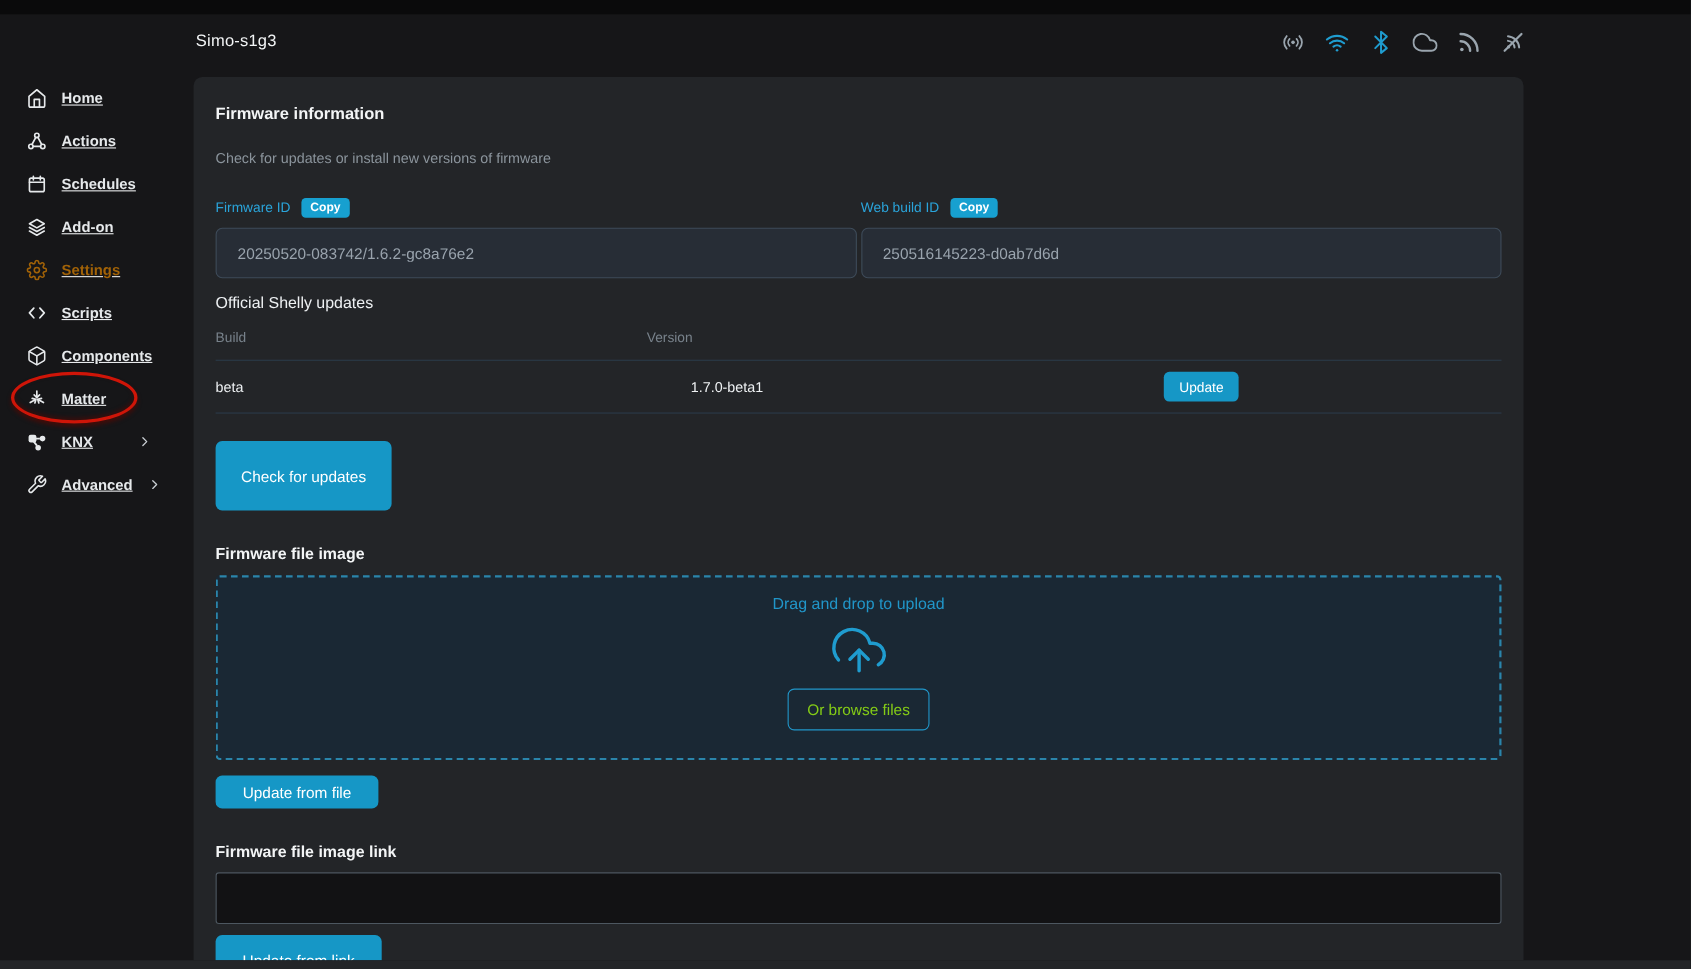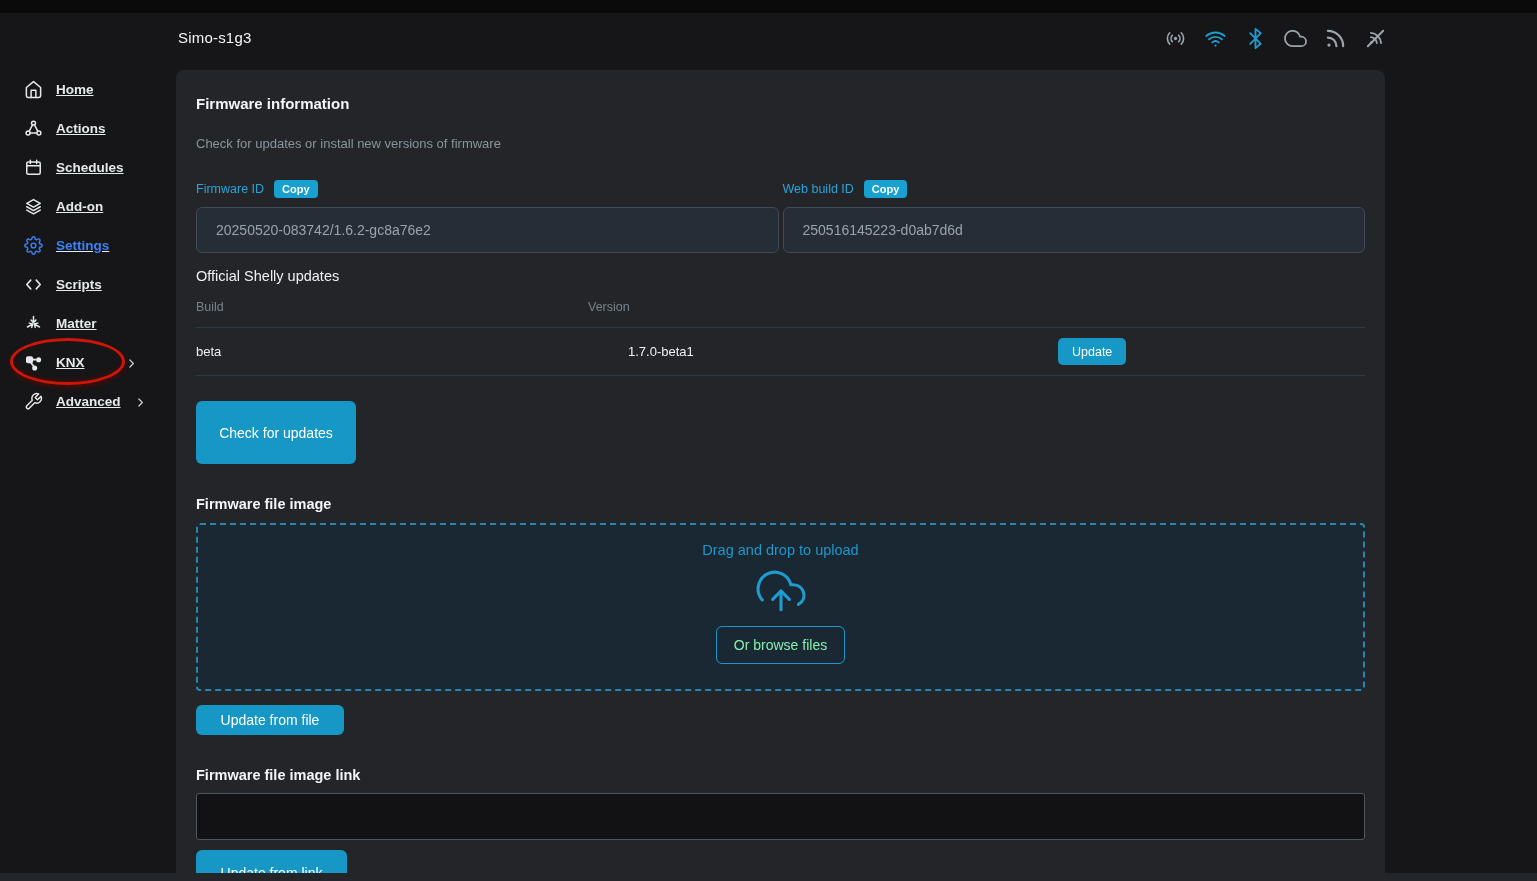--- a/index.html
+++ b/index.html
@@ -18,21 +18,21 @@
   .status-icons .sicon { width:23px; height:23px; display:flex; align-items:center; justify-content:center; }
   .sicon svg { width:23px; height:23px; }
   .ic-gray { color:#9aa5ae; }
   .ic-cyan { color:#1f9ccf; }
   
   .sidebar { position:absolute; left:0; top:70px; width:176px; bottom:8px;text-decoration:underline; }
   .side-item { height:39px; display:flex; align-items:center; padding-left:24px; gap:13px; cursor:pointer; }
   .side-item .nicon { width:19px; height:19px; color:#e6e9eb; flex:0 0 19px; display:flex; align-items:center; }
   .nicon svg { width:19px; height:19px; }
   .side-item .nlabel { font-size:13.5px; font-weight:600; color:#e6e9eb; }
-  .side-item.active .nicon, .side-item.active .nlabel { color:#3b82f6; }
+  .side-item.active .nicon, .side-item.active .nlabel { color:#a16207; }
   .side-item .chev { margin-left:auto; margin-right:38px; width:13px; height:13px; color:#c9ced3; }
   .chev svg { width:13px; height:13px; }
   .annotation-ellipse {
     position:absolute; left:10px; top:338px; width:115px; height:47px;
     border:3px solid #cf1508; border-radius:50%;
     box-shadow:0 3px 4px rgba(90,8,0,.65), inset 0 -2px 4px rgba(90,8,0,.55);
     pointer-events:none;
   }
   
   .card {
@@ -77,21 +77,21 @@
   .dropzone {
     margin-top:11px; height:168px;
     background:#1a2834; border:2px dashed #2a85ab; border-radius:4px;
     display:flex; flex-direction:column; align-items:center;
     padding-top:17px;
   }
   .dz-text { font-size:14.5px; color:#2196c9; }
   .dz-icon { margin-top:8px; width:54px; height:50px; color:#1f9ccf; }
   .dz-icon svg { width:54px; height:50px; }
   .btn-browse {
-    margin-top:10px; background:transparent; border:1px solid #2196c9; color:#86efac;
+    margin-top:10px; background:transparent; border:1px solid #2196c9; color:#84cc16;
     border-radius:6px; height:38px; padding:0 17px; font-size:14px; cursor:pointer;
     font-family:"Liberation Sans",sans-serif;
   }
   .btn-file { margin-top:14px; width:148px; height:30px; display:block; }
   .link-input {
     margin-top:10px; width:100%; height:47px; background:#121214;
     border:1px solid #4d5760; border-radius:3px; color:#c7ccd1; font-size:14px;
     padding:0 14px; outline:none; font-family:"Liberation Sans",sans-serif;
   }
   .btn-link { margin-top:10px; width:151px; height:46px; display:block; }
@@ -199,20 +199,30 @@
 
   <div class="side-item">
     <span class="nicon">
       <svg viewBox="0 0 24 24" fill="none" stroke="currentColor" stroke-width="2" stroke-linecap="round" stroke-linejoin="round">
         <path d="M8.5 6.5 3.5 12l5 5.5M15.5 6.5l5 5.5-5 5.5"></path>
       </svg>
     </span>
     <span class="nlabel">Scripts</span>
   </div>
 
+  <div class="side-item">
+    <span class="nicon">
+      <svg viewBox="0 0 24 24" fill="none" stroke="currentColor" stroke-width="1.8" stroke-linecap="round" stroke-linejoin="round">
+        <path d="M21 16V8a2 2 0 0 0-1-1.73l-7-4a2 2 0 0 0-2 0l-7 4A2 2 0 0 0 3 8v8a2 2 0 0 0 1 1.73l7 4a2 2 0 0 0 2 0l7-4A2 2 0 0 0 21 16z"></path>
+        <polyline points="3.27 6.96 12 12.01 20.73 6.96"></polyline>
+        <line x1="12" y1="22.08" x2="12" y2="12"></line>
+      </svg>
+    </span>
+    <span class="nlabel">Components</span>
+  </div>
 
   <div class="side-item">
     <span class="nicon">
       <svg viewBox="0 0 24 24" fill="none" stroke="currentColor" stroke-width="1.9" stroke-linecap="round" stroke-linejoin="round">
         <g>
             <path d="M12 3.2v7.2M8.9 7.6l3.1 3.3 3.1-3.3"></path>
           </g>
         <g transform="rotate(120 12 12)">
             <path d="M12 3.2v7.2M8.9 7.6l3.1 3.3 3.1-3.3"></path>
           </g>

